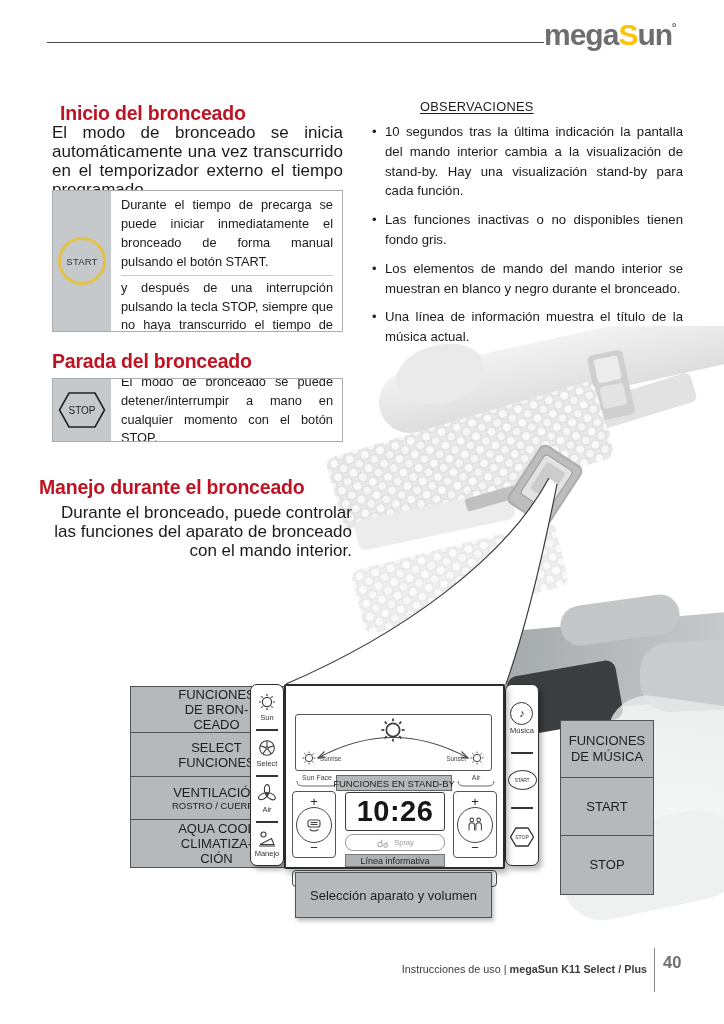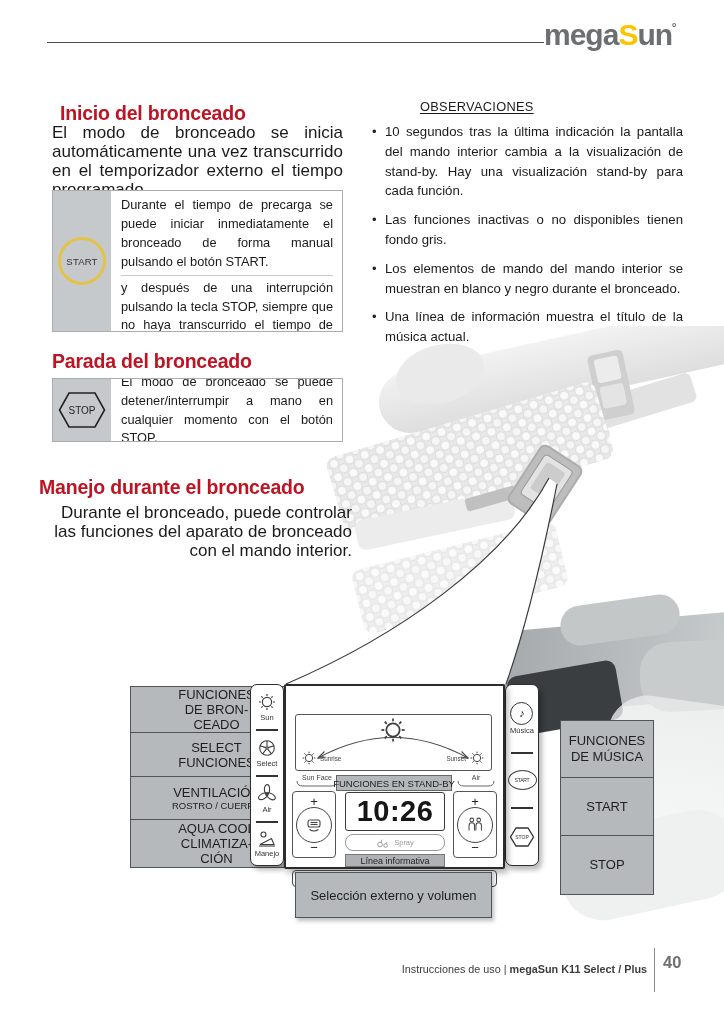--- a/index.html
+++ b/index.html
@@ -393,20 +393,20 @@
             <path d="M170 1.8 L165.5 5 H162 V9 H165.5 L170 12.2 Z"></path>
             <path d="M173 4 a4.2 4.2 0 0 1 0 6"></path>
             <path d="M175.7 2 a7.5 7.5 0 0 1 0 10"></path>
           </g>
         </g>
       </svg>
     </div>
   </div>
 
   <div class="abs gbox selbox">
-    <div class="main" style="white-space: pre-line;">Selección externo y volumen</div>
+    <div class="main" style="white-space: pre-line;">Selección aparato y volumen</div>
   </div>
 
   <div class="abs footer-text"><span>Instrucciones de uso |</span><b>megaSun K11 Select / Plus</b></div>
   <div class="abs footer-rule"></div>
   <div class="abs footer-page">40</div>
 
 </div>
 
 </body></html>

